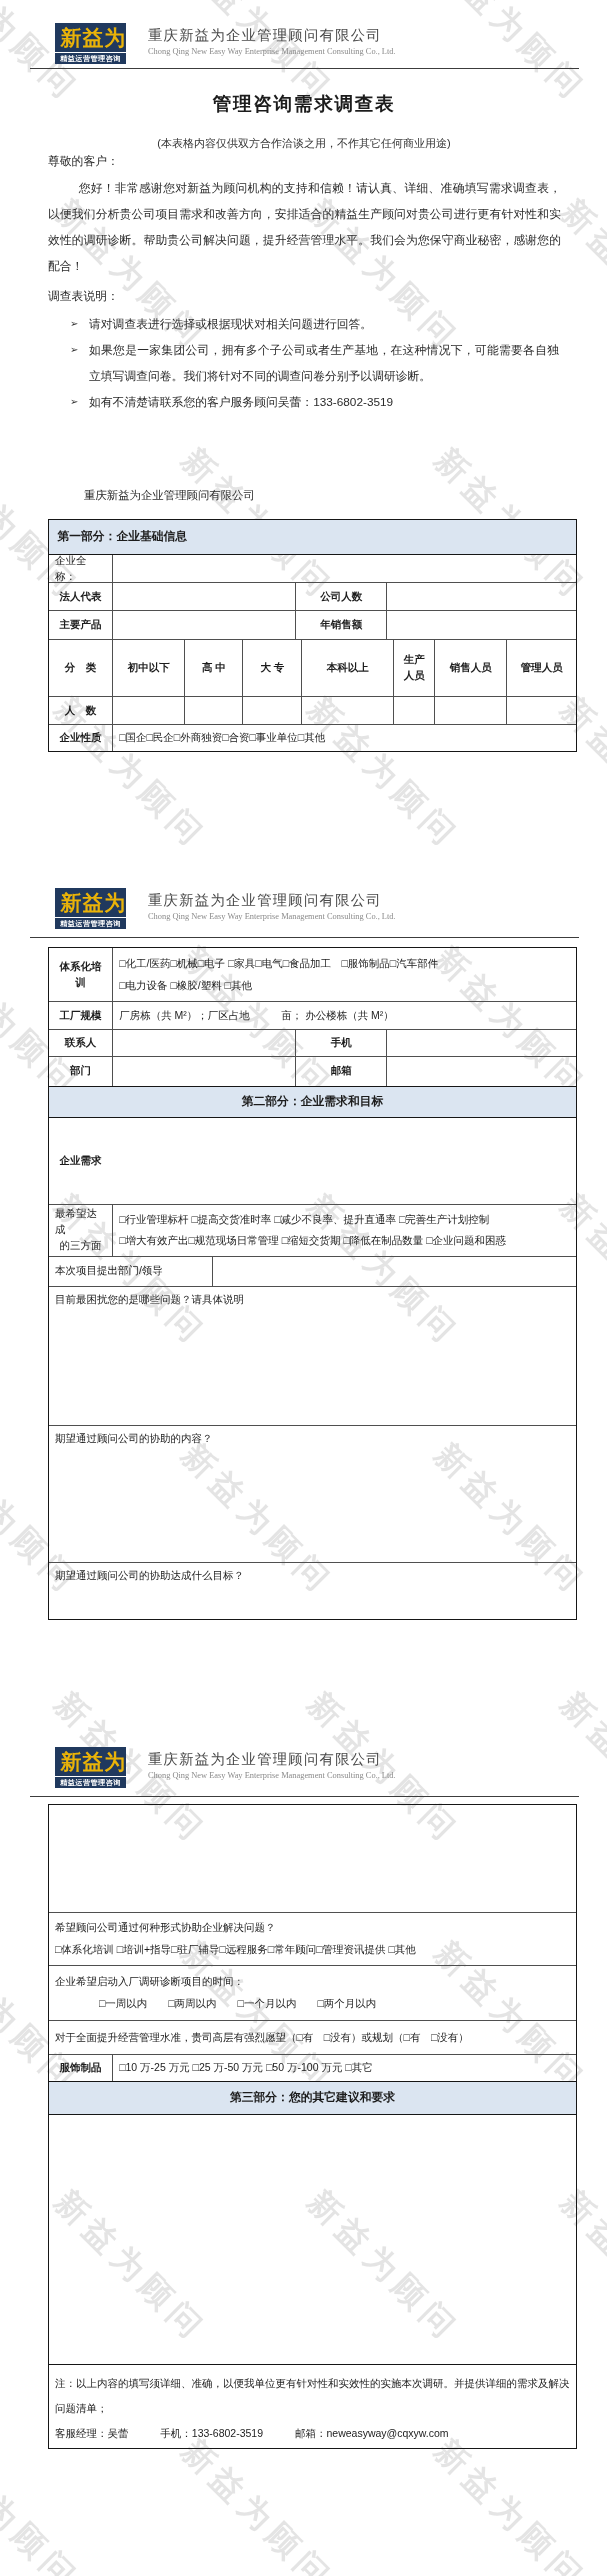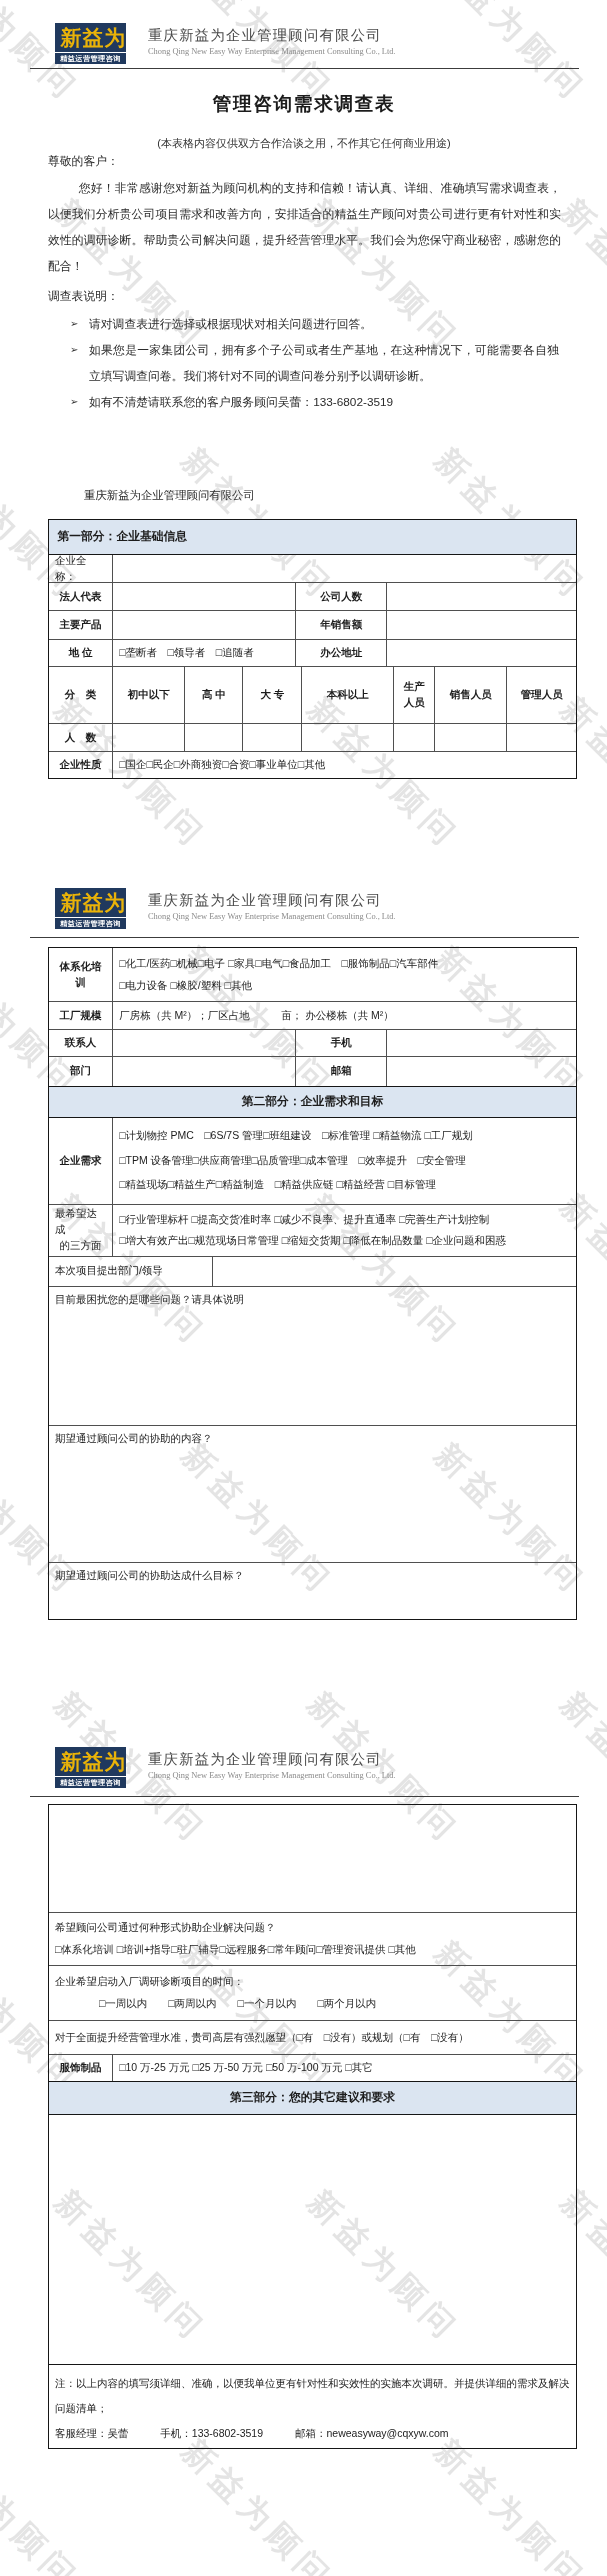--- a/index.html
+++ b/index.html
@@ -138,26 +138,20 @@
       <div class="td w34"></div>
       <div class="td center w17">公司人数</div>
       <div class="td rest"></div>
     </div>
     <div class="tr" style="height:29px">
       <div class="td center w12">主要产品</div>
       <div class="td w34"></div>
       <div class="td center w17">年销售额</div>
       <div class="td rest"></div>
     </div>
-    <div class="tr" style="height:27px">
-      <div class="td center w12">地  位</div>
-      <div class="td w34">□垄断者　□领导者　□追随者</div>
-      <div class="td center w17">办公地址</div>
-      <div class="td rest"></div>
-    </div>
     <div class="tr" style="height:57px">
       <div class="td center w12">分　类</div>
       <div class="td center cA">初中以下</div>
       <div class="td center cB">高 中</div>
       <div class="td center cC">大 专</div>
       <div class="td center cD">本科以上</div>
       <div class="td center cE">生产人员</div>
       <div class="td center cF">销售人员</div>
       <div class="td center rest">管理人员</div>
     </div>
@@ -211,25 +205,20 @@
       <div class="td center w12">部门</div>
       <div class="td w34"></div>
       <div class="td center w17">邮箱</div>
       <div class="td rest"></div>
     </div>
     <div class="tr thick" style="height:32px">
       <div class="td sec-hdr center rest">第二部分：企业需求和目标</div>
     </div>
     <div class="tr no-top" style="height:86px">
       <div class="td center w12">企业需求</div>
-      <div class="td multi rest">
-        <span>□计划物控 PMC　□6S/7S 管理□班组建设　□标准管理 □精益物流 □工厂规划</span>
-        <span>□TPM 设备管理□供应商管理□品质管理□成本管理　□效率提升　□安全管理</span>
-        <span>□精益现场□精益生产□精益制造　□精益供应链 □精益经营 □目标管理</span>
-      </div>
     </div>
     <div class="tr" style="height:52px">
       <div class="td multi-center w12">
         <span>最希望达成</span>
         <span>的三方面</span>
       </div>
       <div class="td multi rest">
         <span>□行业管理标杆 □提高交货准时率 □减少不良率、提升直通率 □完善生产计划控制</span>
         <span>□增大有效产出□规范现场日常管理 □缩短交货期 □降低在制品数量 □企业问题和困惑</span>
       </div>

